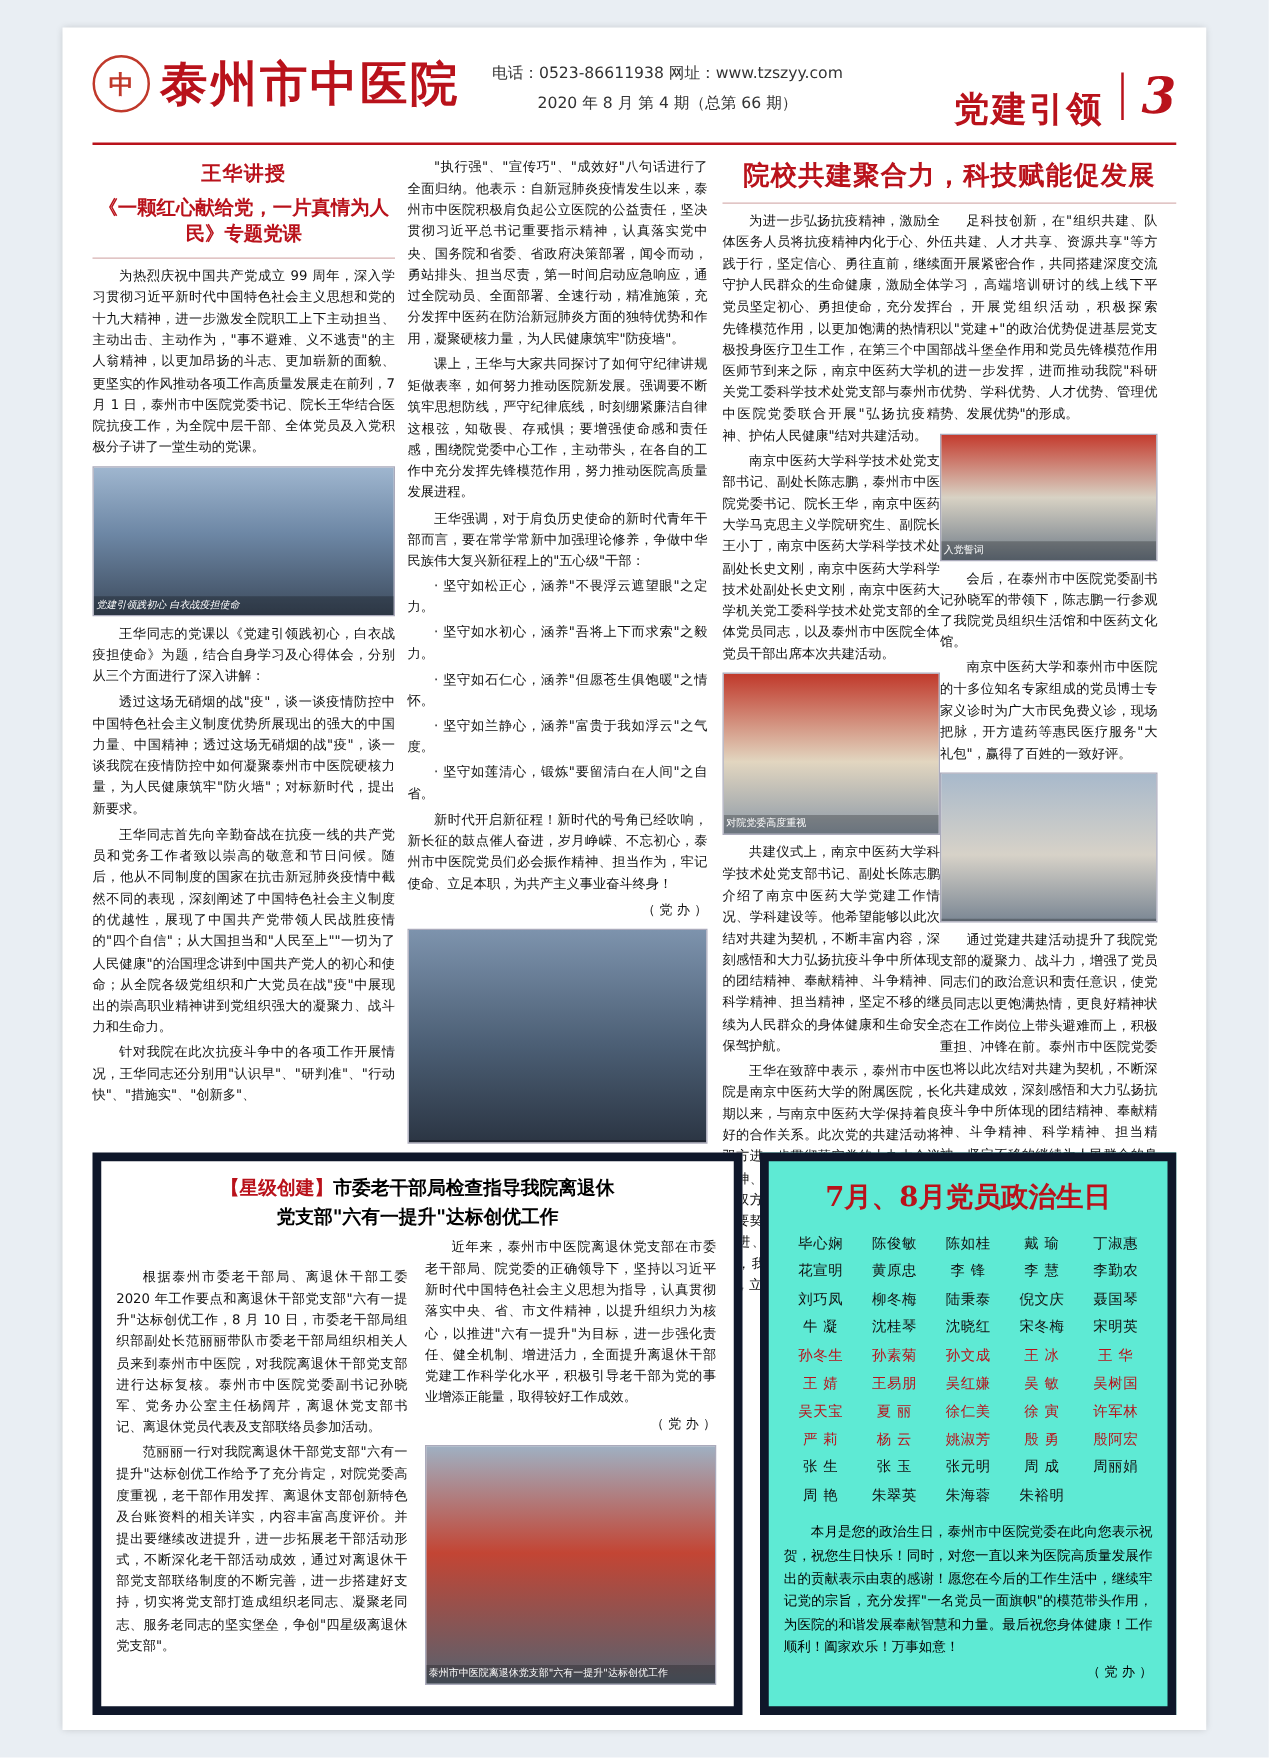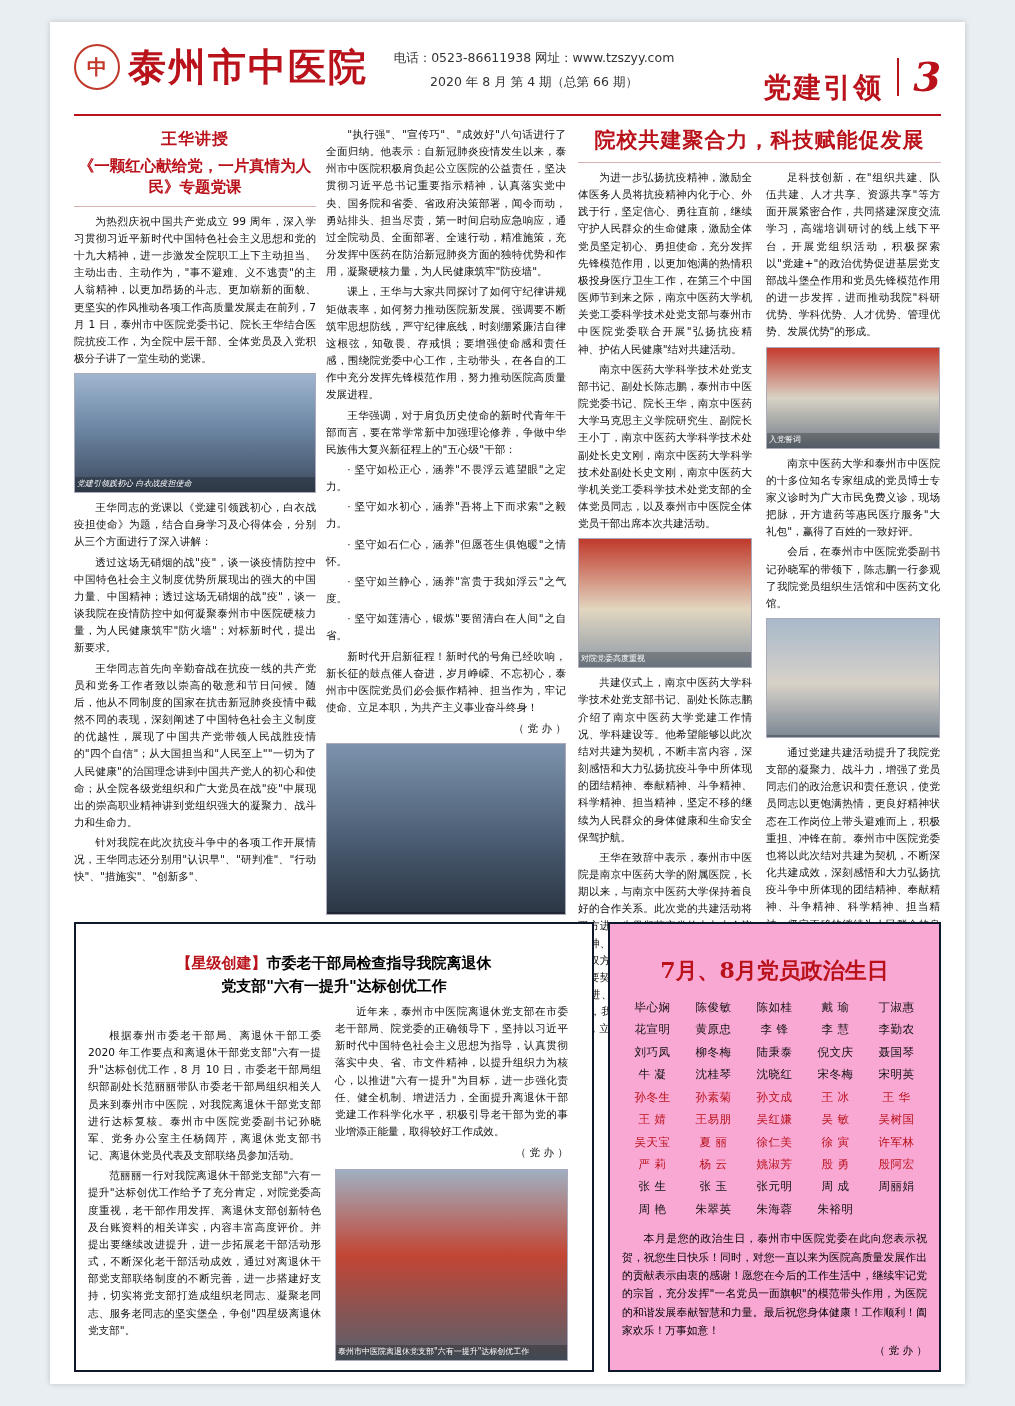--- a/index.html
+++ b/index.html
@@ -81,25 +81,25 @@
   .mid-block{position:absolute;left:252px;top:0;width:240px;}
   .right-block{position:absolute;left:504px;top:0;width:363px;}
   .big-head{
     color:#b9121b;font-size:21px;font-weight:bold;letter-spacing:1px;
     font-family:"DejaVu Serif","Liberation Serif",serif;text-align:center;
     margin-bottom:2px;
   }
   
   .bottom{position:relative;margin:6px 24px 0 24px;height:470px;}
   .box{
-    position:absolute;border:2px solid #0f172a;padding:28px 12px;box-sizing:border-box;
+    position:absolute;border:7px solid #0f172a;padding:10px 12px;box-sizing:border-box;
     background:#fff;
   }
   .box.left{left:0;top:0;width:520px;height:450px;}
-  .box.right{left:534px;top:0;width:333px;height:450px;background:#f9a8d4;}
+  .box.right{left:534px;top:0;width:333px;height:450px;background:#5eead4;}
   .box-title{
     text-align:center;font-weight:bold;font-family:"DejaVu Serif","Liberation Serif",serif;
     font-size:15px;line-height:1.5;margin-bottom:6px;
   }
   .box-title .tag{color:#b9121b;}
   .bd-title{
     text-align:center;color:#b9121b;font-size:22px;font-weight:bold;
     font-family:"DejaVu Serif","Liberation Serif",serif;margin:4px 0 10px;
   }
   .names{font-size:11.5px;line-height:1.95;color:#111;}
@@ -161,37 +161,37 @@
       <div class="sign">（ 党 办 ）</div>
       <div class="photo ph-hall" style="height:170px;margin:6px 0 0;">
         <div class="cap"></div>
       </div>
     </div>
 
     <div class="right-block">
       <div class="big-head">院校共建聚合力，科技赋能促发展</div>
       <div class="rule-red"></div>
 
-      <div style="display:flex;gap:14px;">
+      <div style="display:flex;">
         <div class="col" style="width:174px;">
           <p>为进一步弘扬抗疫精神，激励全体医务人员将抗疫精神内化于心、外践于行，坚定信心、勇往直前，继续守护人民群众的生命健康，激励全体党员坚定初心、勇担使命，充分发挥先锋模范作用，以更加饱满的热情积极投身医疗卫生工作，在第三个中国医师节到来之际，南京中医药大学机关党工委科学技术处党支部与泰州市中医院党委联合开展"弘扬抗疫精神、护佑人民健康"结对共建活动。</p>
           <p>南京中医药大学科学技术处党支部书记、副处长陈志鹏，泰州市中医院党委书记、院长王华，南京中医药大学马克思主义学院研究生、副院长王小丁，南京中医药大学科学技术处副处长史文刚，南京中医药大学科学技术处副处长史文刚，南京中医药大学机关党工委科学技术处党支部的全体党员同志，以及泰州市中医院全体党员干部出席本次共建活动。</p>
           <div class="photo ph-stage" style="height:128px;margin:6px 0;">
             <div class="cap">对院党委高度重视</div>
           </div>
           <p>共建仪式上，南京中医药大学科学技术处党支部书记、副处长陈志鹏介绍了南京中医药大学党建工作情况、学科建设等。他希望能够以此次结对共建为契机，不断丰富内容，深刻感悟和大力弘扬抗疫斗争中所体现的团结精神、奉献精神、斗争精神、科学精神、担当精神，坚定不移的继续为人民群众的身体健康和生命安全保驾护航。</p>
           <p>王华在致辞中表示，泰州市中医院是南京中医药大学的附属医院，长期以来，与南京中医药大学保持着良好的合作关系。此次党的共建活动将双方进一步贯彻落实党的十九大会议精神、创新党建工作的有益途径，也是双方巩固深化全面战略合作关系的重要契机，更是双方面向未来、携手共进、协力共赢的有力举措。下一步，我们将在上级党委党组的指导下，立</p>
         </div>
         <div class="col" style="width:174px;">
           <p>足科技创新，在"组织共建、队伍共建、人才共享、资源共享"等方面开展紧密合作，共同搭建深度交流学习，高端培训研讨的线上线下平台，开展党组织活动，积极探索以"党建+"的政治优势促进基层党支部战斗堡垒作用和党员先锋模范作用的进一步发挥，进而推动我院"科研优势、学科优势、人才优势、管理优势、发展优势"的形成。</p>
           <div class="photo ph-flagrow" style="height:100px;margin:6px 0;">
             <div class="cap">入党誓词</div>
           </div>
+          <p>会后，在泰州市中医院党委副书记孙晓军的带领下，陈志鹏一行参观了我院党员组织生活馆和中医药文化馆。</p>
           <p>南京中医药大学和泰州市中医院的十多位知名专家组成的党员博士专家义诊时为广大市民免费义诊，现场把脉，开方遣药等惠民医疗服务"大礼包"，赢得了百姓的一致好评。</p>
-          <p>会后，在泰州市中医院党委副书记孙晓军的带领下，陈志鹏一行参观了我院党员组织生活馆和中医药文化馆。</p>
           <div class="photo ph-clinic" style="height:118px;margin:6px 0;">
             <div class="cap"></div>
           </div>
           <p>通过党建共建活动提升了我院党支部的凝聚力、战斗力，增强了党员同志们的政治意识和责任意识，使党员同志以更饱满热情，更良好精神状态在工作岗位上带头避难而上，积极重担、冲锋在前。泰州市中医院党委也将以此次结对共建为契机，不断深化共建成效，深刻感悟和大力弘扬抗疫斗争中所体现的团结精神、奉献精神、斗争精神、科学精神、担当精神，坚定不移的继续为人民群众的身体健康和生命安全保驾护航。</p>
           <div class="sign">（ 党 办   科技处 ）</div>
         </div>
       </div>
     </div>
   </div>
 

